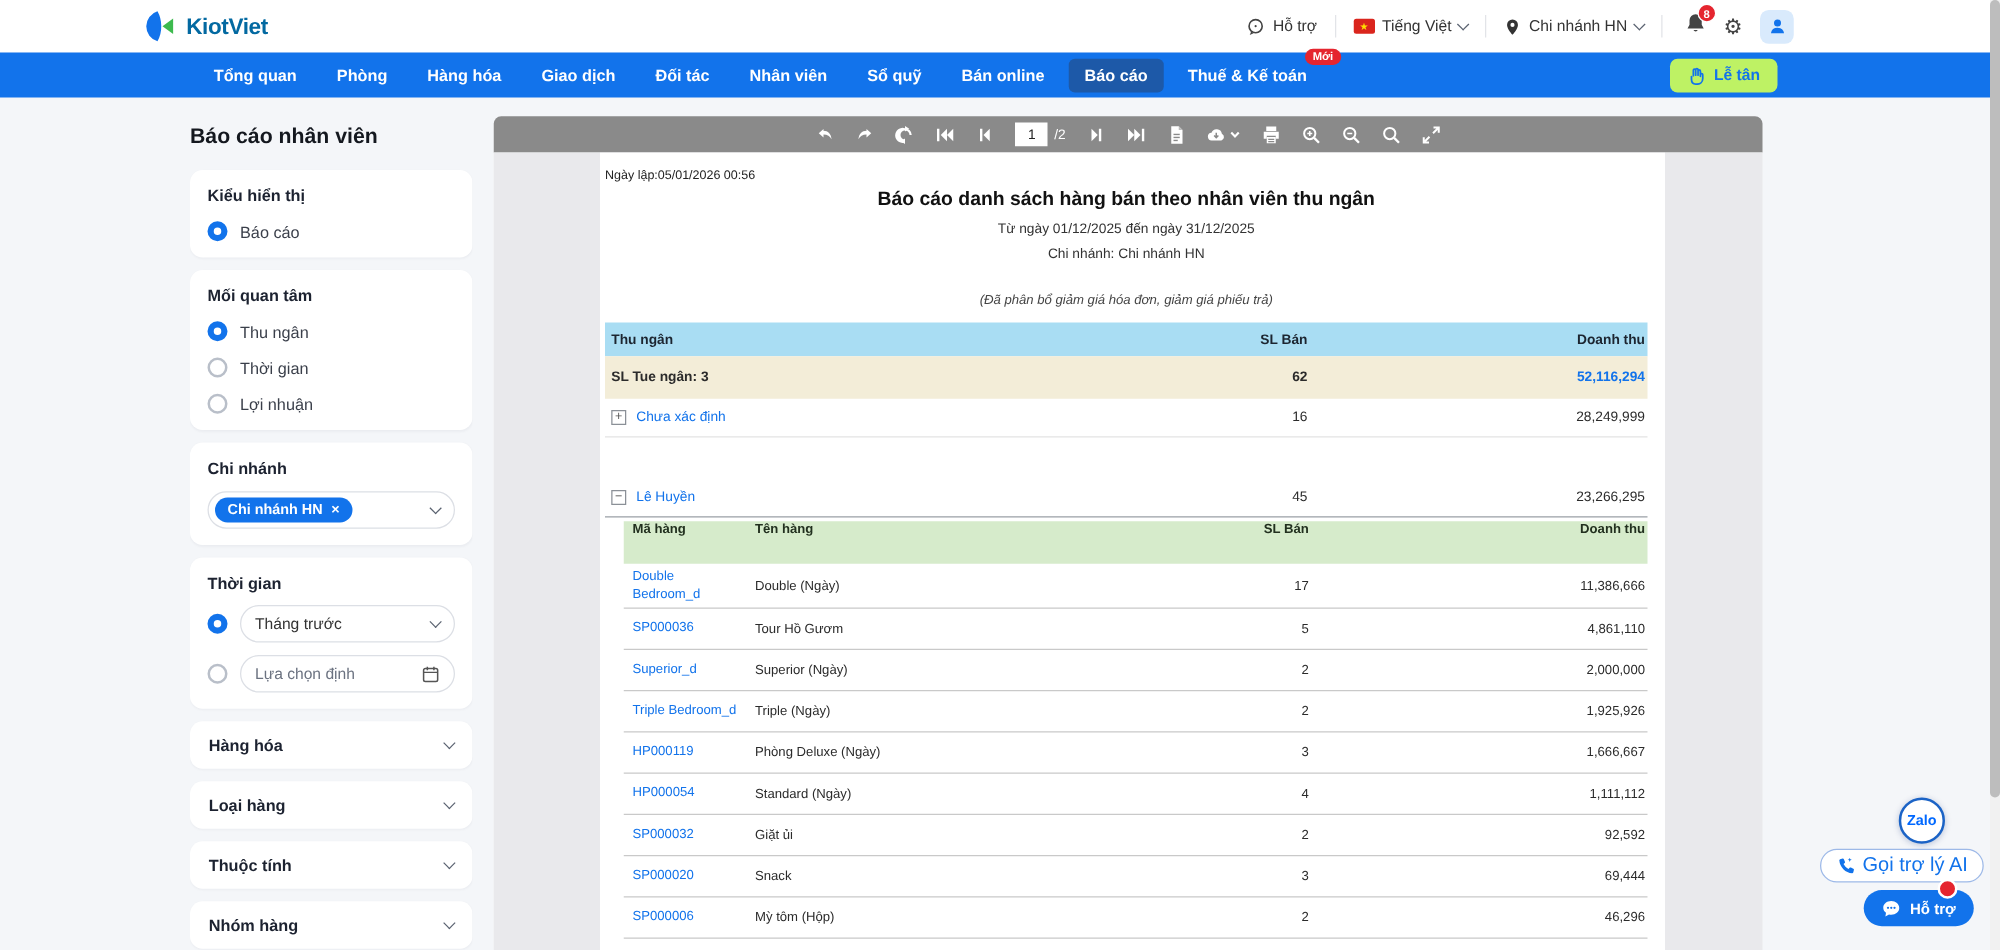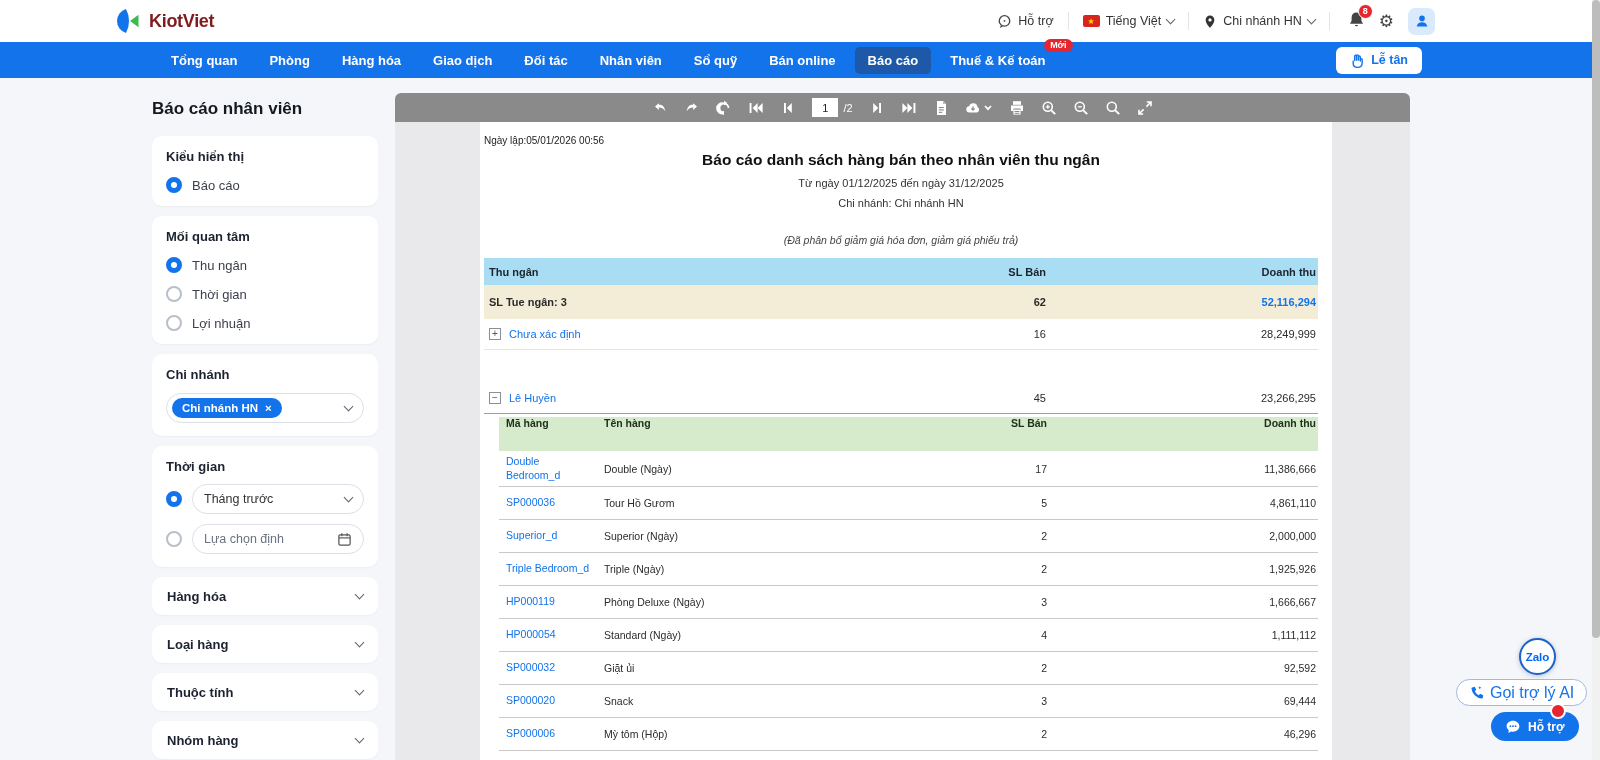--- a/index.html
+++ b/index.html
@@ -3,38 +3,38 @@
 <meta charset="utf-8">
 <style>
 *{margin:0;padding:0;box-sizing:border-box}
 html,body{width:1600px;height:760px;overflow:hidden}
 body{font-family:"Liberation Sans","DejaVu Sans",sans-serif;background:#f4f6f9;color:#2b2f38}
 .app{position:relative;width:1600px;height:760px;overflow:hidden;background:#f4f6f9}
 
 
 .topbar{position:absolute;top:0;left:0;right:0;height:42px;background:#fff;display:flex;align-items:center;justify-content:space-between;padding:0 165px 0 115px;z-index:5}
 .logo{display:flex;align-items:center;gap:8px}
-.logo-text{font-size:18px;font-weight:800;color:#7f1d1d;letter-spacing:-.3px}
+.logo-text{font-size:18px;font-weight:800;color:#0369a1;letter-spacing:-.3px}
 .topbar-right{display:flex;align-items:center;gap:14px}
 .top-item{display:flex;align-items:center;gap:6px;font-size:12.5px;color:#333;cursor:pointer;white-space:nowrap}
 .vdiv{width:1px;height:18px;background:#e2e4e8}
 .flag{width:17px;height:12px;background:#da251d;display:flex;align-items:center;justify-content:center;color:#ffdf00;font-size:8px;border-radius:2px}
 .chev{width:7px;height:7px;border-right:1.5px solid #5a6270;border-bottom:1.5px solid #5a6270;transform:rotate(45deg);margin-top:-3px}
 .bell-wrap{position:relative;cursor:pointer;margin-left:4px}
 .badge{position:absolute;top:-7px;right:-8px;min-width:15px;height:15px;border-radius:8px;background:#e5252f;color:#fff;font-size:9px;font-weight:bold;display:flex;align-items:center;justify-content:center;padding:0 3px;border:1.5px solid #fff}
 .gear{font-size:17px;color:#444;cursor:pointer;line-height:1}
 .avatar{width:27px;height:27px;border-radius:7px;background:#d9eafc;display:flex;align-items:center;justify-content:center;cursor:pointer}
 
 
 .navbar{position:absolute;top:42px;left:0;right:0;height:36px;background:#1273eb;display:flex;align-items:center;padding:0 178px 0 158px;z-index:5}
 .nav-items{display:flex;align-items:center;gap:6px;flex:1}
 .nav-item{position:relative;color:#fff;font-size:13px;font-weight:bold;padding:6px 13px;border-radius:5px;cursor:pointer;white-space:nowrap}
 .nav-item.active{background:#1d59a8}
 .new-badge{position:absolute;top:-8px;right:-14px;background:#e5252f;color:#fff;font-size:9px;font-weight:bold;border-radius:8px;padding:1.5px 6px}
-.reception-btn{display:flex;align-items:center;gap:6px;background:#ffffff;color:#1273eb;font-size:12.5px;font-weight:bold;border:none;border-radius:6px;padding:6px 14px;cursor:pointer}
+.reception-btn{display:flex;align-items:center;gap:6px;background:#bef264;color:#1273eb;font-size:12.5px;font-weight:bold;border:none;border-radius:6px;padding:6px 14px;cursor:pointer}
 
 
 .sidebar{position:absolute;left:152px;top:78px;width:226px;bottom:0;overflow:hidden}
 .sidebar-title{font-size:17px;font-weight:bold;color:#14181f;margin:21px 0 17px}
 .card{background:#fff;border-radius:10px;padding:13px 14px;margin-bottom:10px;box-shadow:0 1px 2px rgba(20,30,60,.04)}
 .card-title{font-size:13px;font-weight:bold;color:#1c2230}
 .radio-row{display:flex;align-items:center;gap:10px;margin-top:13px;font-size:13px;color:#3a3f4a;cursor:pointer}
 .radio{width:16px;height:16px;border-radius:50%;border:2px solid #b9bfc9;background:#fff;flex:0 0 16px}
 .radio.on{border:5px solid #1273eb}
 .selbox{height:30px;border:1px solid #dcdfe5;border-radius:16px;display:flex;align-items:center;justify-content:space-between;padding:0 11px 0 5px;margin-top:11px;font-size:12.5px;color:#333;background:#fff;cursor:pointer}

